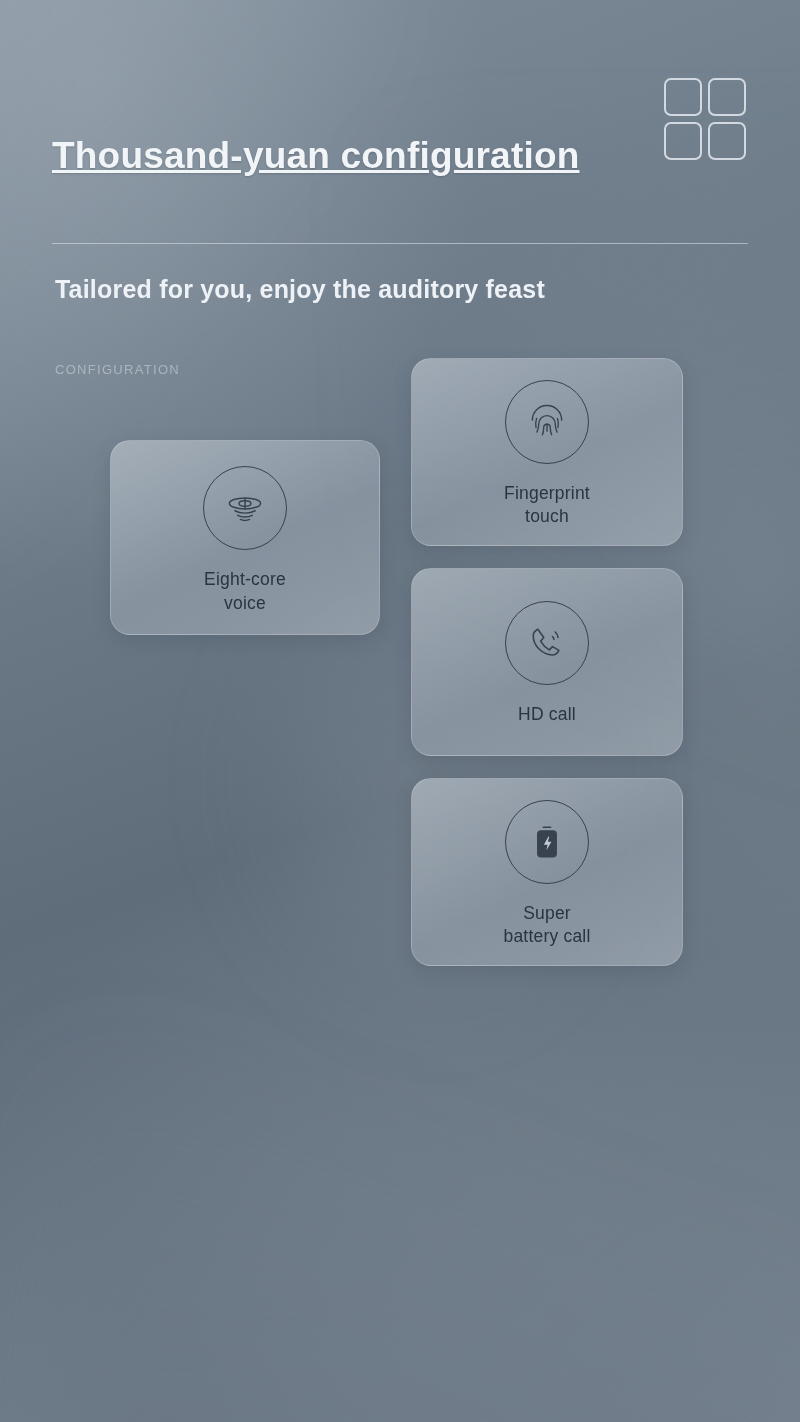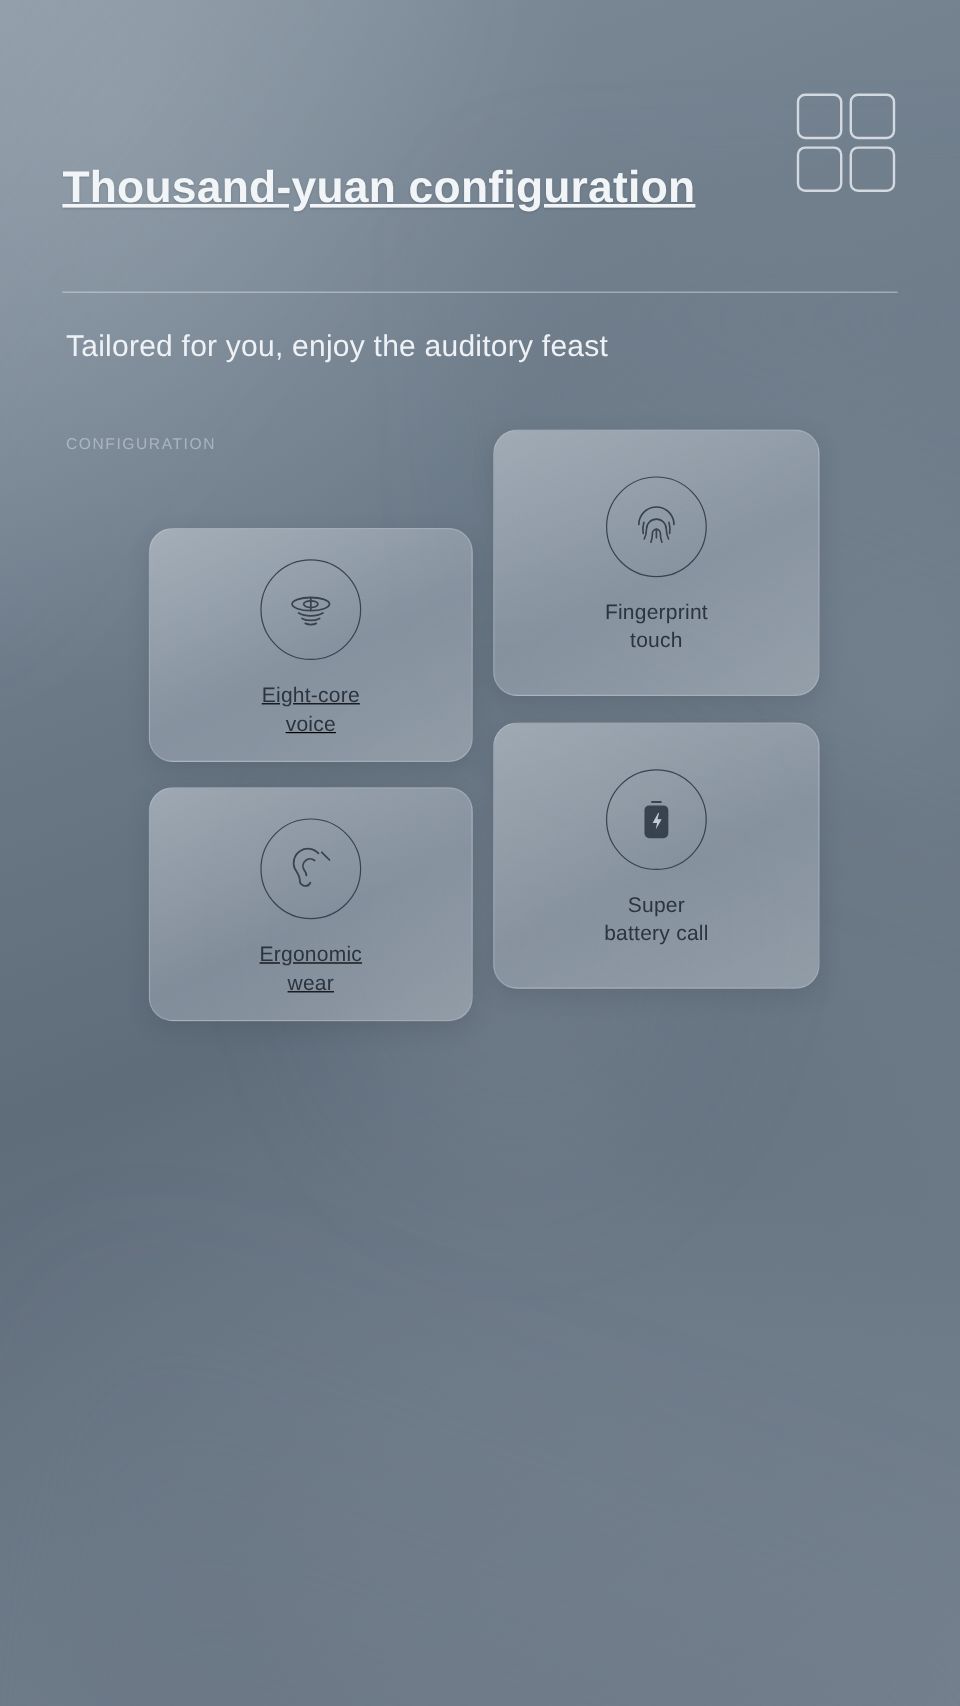--- a/index.html
+++ b/index.html
@@ -91,65 +91,64 @@
     width: 696px;
     height: 1px;
     background: rgba(225,231,237,0.55);
   }
   .subtitle {
     position: absolute;
     left: 55px;
     top: 275px;
     color: #eef2f6;
     font-size: 25px;
-    font-weight: normal;
+    font-weight: bold;
     letter-spacing: 0.2px;
   }
   .eyebrow {
     position: absolute;
     left: 55px;
     top: 362px;
     color: rgba(222,228,235,0.48);
     font-size: 13px;
     letter-spacing: 1.3px;
   }
 
   
   .col {
     position: absolute;
     display: flex;
     flex-direction: column;
   }
   .col-left {
-    left: 124px;
+    left: 110px;
     top: 440px;
     width: 270px;
-    gap: 21px;
-    text-decoration: underline;
+    gap: 36px;
   }
   .col-right {
     left: 411px;
     top: 358px;
     width: 272px;
     gap: 22px;
   }
   .card {
     border-radius: 20px;
     background: linear-gradient(155deg, rgba(198,206,214,0.58), rgba(168,178,189,0.46) 55%, rgba(182,191,200,0.52));
     border: 1px solid rgba(226,232,238,0.22);
     box-shadow: 0 6px 18px rgba(52,62,74,0.18);
     display: flex;
     flex-direction: column;
     align-items: center;
     justify-content: center;
     box-sizing: border-box;
     color: #2a3340;
   }
   .card-left { height: 195px; padding-top: 6px; }
-  .card-right { height: 222px; padding-top: 4px; }
+  .card-right { height: 188px; padding-top: 4px; }
   .icon-wrap {
     width: 82px;
     height: 82px;
     border-radius: 50%;
     border: 1.6px solid #39424f;
     display: flex;
     align-items: center;
     justify-content: center;
     margin-bottom: 18px;
   }
@@ -203,31 +202,20 @@
           <path d="M13 27c3 1.8 7 2.6 11 2.6S32 28.8 35 27"></path>
           <path d="M16 32c2.4 1.3 5.2 1.9 8 1.9s5.6-.6 8-1.9"></path>
           <path d="M19 36.5c1.6.8 3.3 1.1 5 1.1s3.4-.3 5-1.1"></path>
         </svg>
       </div>
       <div class="card-label">Eight-core
 voice</div>
     </div>
 
 
-    <div class="card card-left">
-      <div class="icon-wrap">
-        <svg viewBox="0 0 48 48" fill="none" stroke="#39424f" stroke-width="1.6" stroke-linecap="round" stroke-linejoin="round">
-          <path d="M31 10a13 13 0 0 0-21.5 14c2.8 4.5 4.5 6.5 4.5 10.5a5 5 0 0 0 9.6 2"></path>
-          <path d="M27.5 16.5a6.5 6.5 0 0 0-9.8 8.2c1.5 2.2 2.3 3.3 2.3 5.3"></path>
-          <path d="M34 9l7 7"></path>
-        </svg>
-      </div>
-      <div class="card-label">Ergonomic
-wear</div>
-    </div>
 
 
   </div>
 
   <div class="col col-right">
 
     <div class="card card-right">
       <div class="icon-wrap">
         <svg viewBox="0 0 48 48" fill="none" stroke="#39424f" stroke-width="1.5" stroke-linecap="round" stroke-linejoin="round">
           <path d="M8 22a16 16 0 0 1 32 0"></path>
@@ -235,20 +223,30 @@
           <path d="M36 30a21 21 0 0 0-.6-10"></path>
           <path d="M13 35c1.5-3 2-6 2-9a9 9 0 0 1 18 0c0 3 .5 6 2 9"></path>
           <path d="M19 38c1-2.4 1.4-5 1.4-8a3.6 3.6 0 0 1 7.2 0c0 3 .4 5.6 1.4 8"></path>
           <path d="M24 26v8"></path>
         </svg>
       </div>
       <div class="card-label">Fingerprint
 touch</div>
     </div>
 
+    <div class="card card-right">
+      <div class="icon-wrap">
+        <svg viewBox="0 0 48 48" fill="none" stroke="#39424f" stroke-width="1.7" stroke-linecap="round" stroke-linejoin="round">
+          <path d="M14 9c-3 1.5-5 4-5 7 0 11 10 21 21 21 3 0 5.5-2 7-5l-7-4-3.5 3.5c-3.5-2-7.5-6-9.5-9.5L20.5 18 14 9z"></path>
+          <path d="M33 12a9 9 0 0 1 3 6"></path>
+          <path d="M30 17a4.5 4.5 0 0 1 1.6 3"></path>
+        </svg>
+      </div>
+      <div class="card-label">HD call</div>
+    </div>
 
 
     <div class="card card-right">
       <div class="icon-wrap">
         <svg viewBox="0 0 48 48" fill="none" stroke="#39424f" stroke-width="1.7" stroke-linecap="round" stroke-linejoin="round">
           <rect x="14" y="12" width="20" height="28" rx="3.5" fill="#39424f" stroke="#39424f"></rect>
           <path d="M20 8h8"></path>
           <path d="M25.6 18l-5 9h4l-1.2 6 5.4-9.4h-3.8l1.4-5.6z" fill="#c3ccd5" stroke="none"></path>
         </svg>
       </div>

